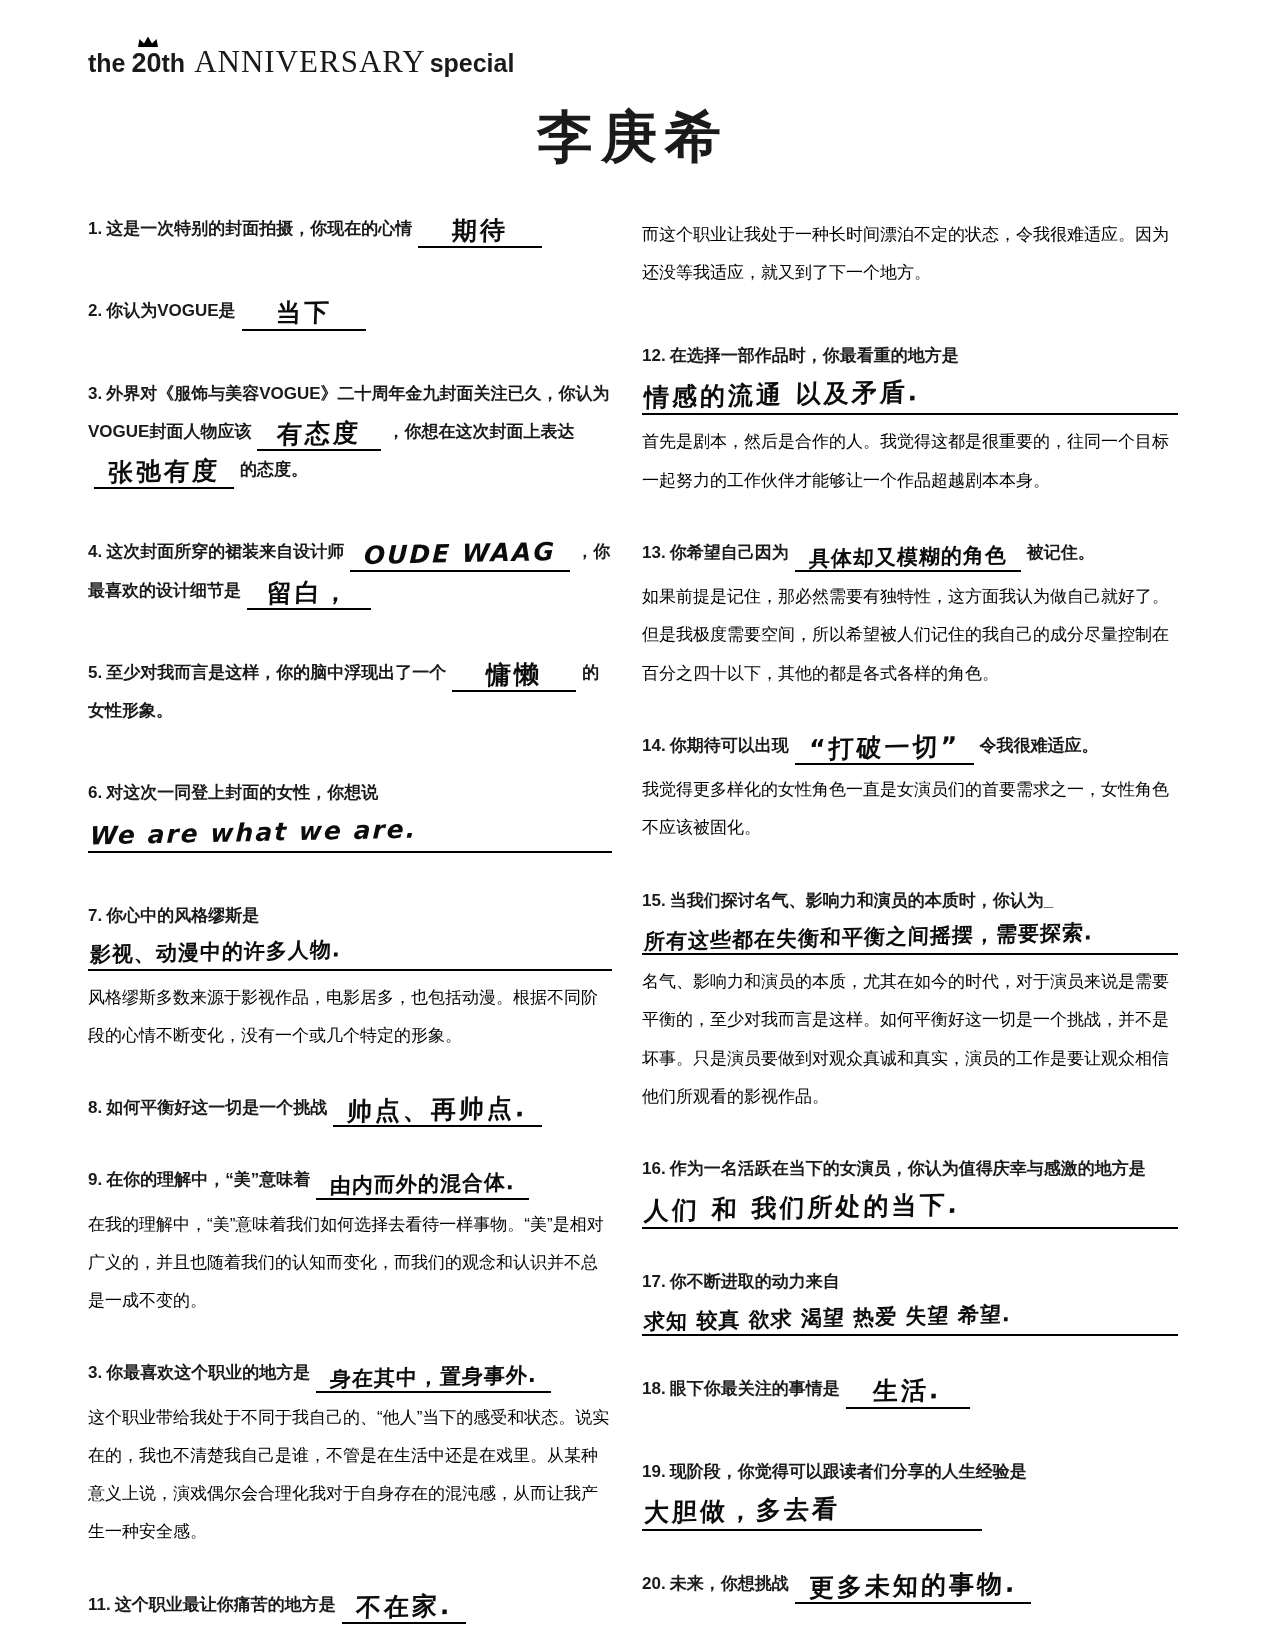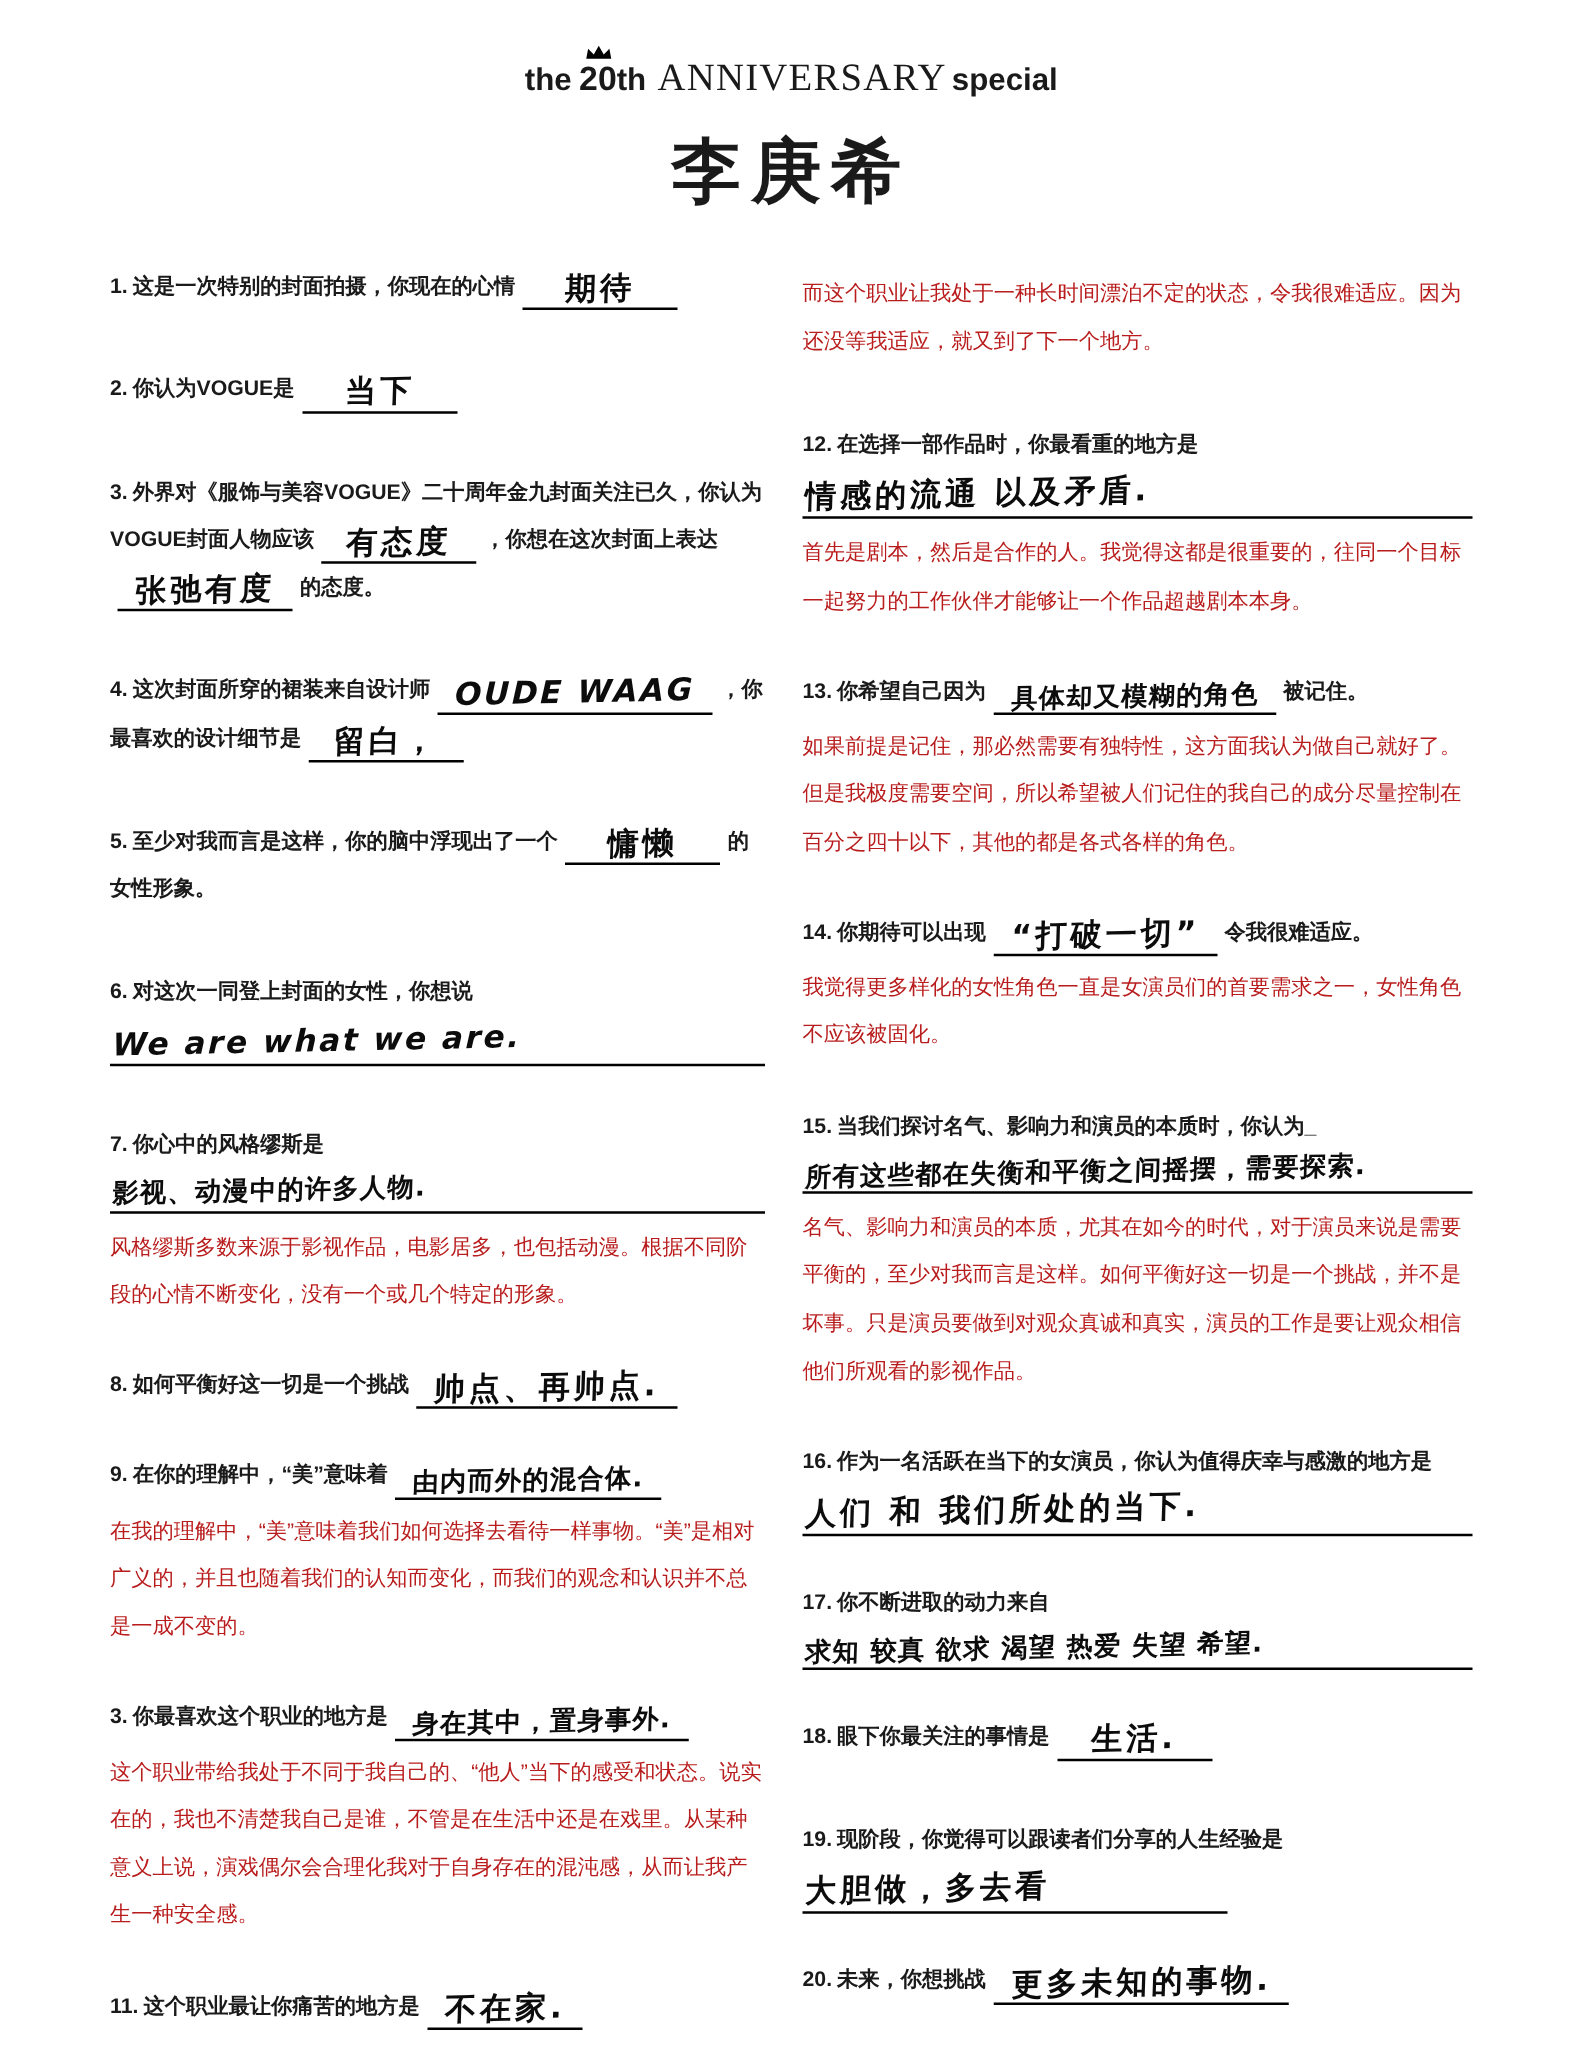--- a/index.html
+++ b/index.html
@@ -10,21 +10,20 @@
     color:#1a1a1a;
     -webkit-font-smoothing:antialiased;
   }
   .page{
     width:1270px;
     box-sizing:border-box;
     padding:44px 92px 110px 88px;
   }
   
   .masthead{
-    text-align:center;
     white-space:nowrap;
     margin-bottom:2px;
   }
   .masthead .w-the{font-size:25px;font-weight:600;letter-spacing:0px;}
   .masthead .num-wrap{position:relative;display:inline-block;margin:0 1px 0 6px;}
   .masthead .w-20{font-size:27px;font-weight:700;}
   .masthead .crown{position:absolute;top:-12px;left:4px;}
   .masthead .w-th{font-size:25px;font-weight:600;}
   .masthead .w-anniv{
     font-family:"Liberation Serif", serif;
@@ -50,21 +49,21 @@
     font-size:17px;
     font-weight:700;
     line-height:2.25;
   }
   .qnum{font-weight:700;margin-right:4px;}
   .note{
     margin:6px 0 0 0;
     font-size:17px;
     font-weight:400;
     line-height:2.25;
-    color:#b91c1c;
+    color:#000000;
   }
   
   .blank{
     display:inline-block;
     border-bottom:2px solid #000;
     min-width:96px;
     text-align:center;
     padding:0 14px;
     margin:0 6px;
     vertical-align:bottom;

